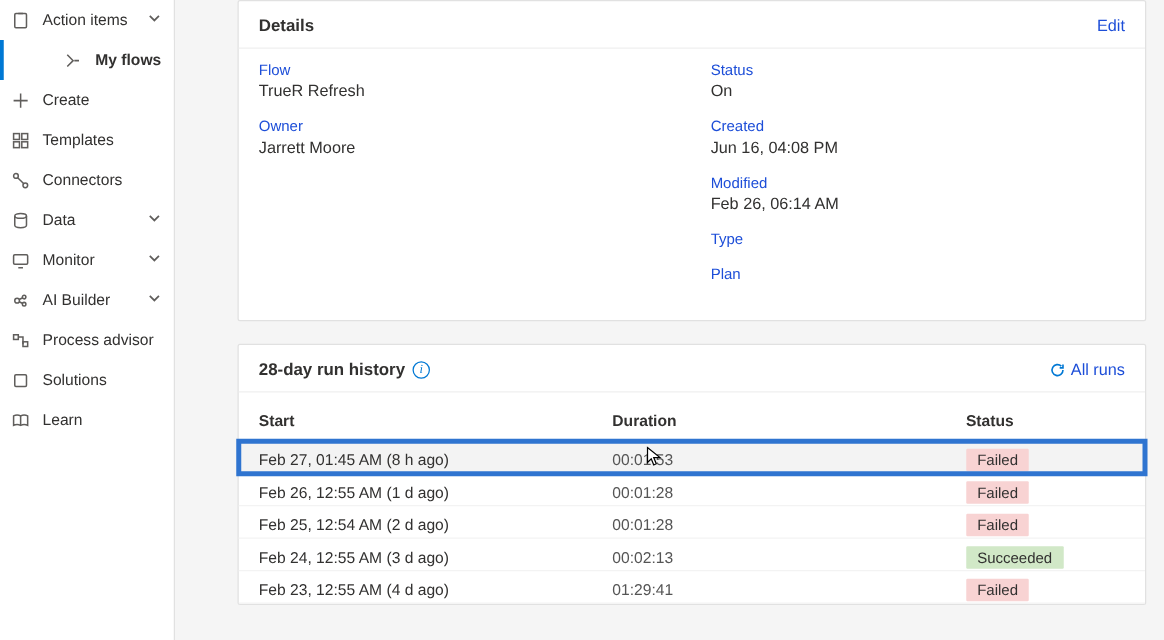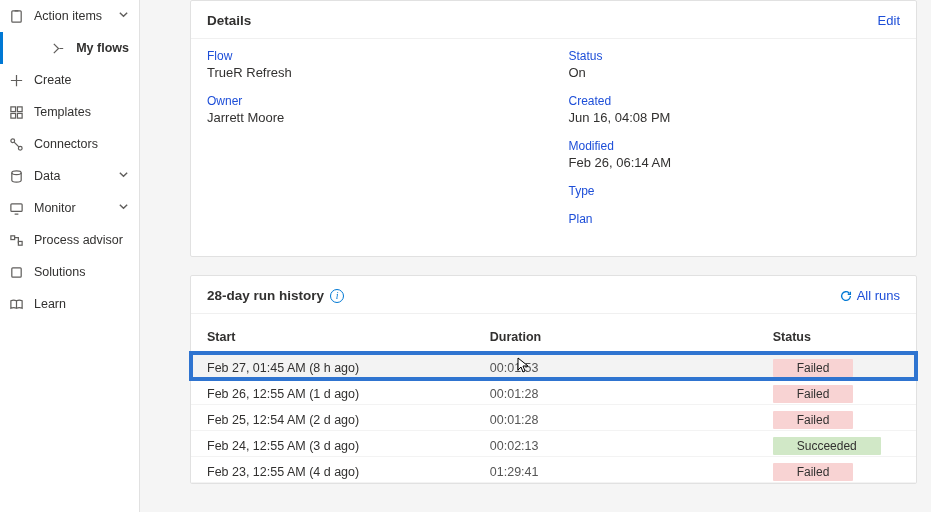--- a/index.html
+++ b/index.html
@@ -109,21 +109,21 @@
     padding-top: 16px; padding-bottom: 8px;
   }
   .runs-row {
     border-bottom: 1px solid #f3f3f3;
     height: 26px;
     position:relative;
   }
   .runs-row .start { color:#323130; }
   .runs-row .dur { color:#555; }
   .status-pill {
-    font-size:12px; padding:2px 24px; border-radius:1px;
+    font-size:12px; padding:2px 9px; border-radius:1px;
     display:inline-block;
   }
   .status-pill.failed { background:#f8d3d3; color:#323130;}
   .status-pill.succeeded { background:#d1e8c7; color:#323130;}
   .runs-row.highlight {
     outline: 4px solid #2f74d0;
     outline-offset: -2px;
     background:#f3f3f3;
     z-index:2;
   }
@@ -199,20 +199,34 @@
         </svg></span>
   </div>
   <div class="nav-item">
     <span class="nav-icon">
         <svg viewBox="0 0 16 16">
           <rect x="2" y="3" width="12" height="8" rx="1"></rect>
           <path d="M6 14h4"></path>
         </svg>
       </span>
     <span>Monitor</span>
+    <span class="nav-chevron"><svg viewBox="0 0 12 12">
+          <path d="M2 4l4 4 4-4"></path>
+        </svg></span>
+  </div>
+  <div class="nav-item">
+    <span class="nav-icon">
+        <svg viewBox="0 0 16 16">
+          <circle cx="5" cy="8" r="2"></circle>
+          <circle cx="11" cy="5" r="1.5"></circle>
+          <circle cx="11" cy="11" r="1.5"></circle>
+          <path d="M6.8 7l3-1.5M6.8 9l3 1.5"></path>
+        </svg>
+      </span>
+    <span>AI Builder</span>
     <span class="nav-chevron"><svg viewBox="0 0 12 12">
           <path d="M2 4l4 4 4-4"></path>
         </svg></span>
   </div>
   <div class="nav-item">
     <span class="nav-icon">
         <svg viewBox="0 0 16 16">
           <rect x="2" y="3" width="4" height="4"></rect>
           <rect x="10" y="9" width="4" height="4"></rect>
           <path d="M6 5h4v6"></path>

